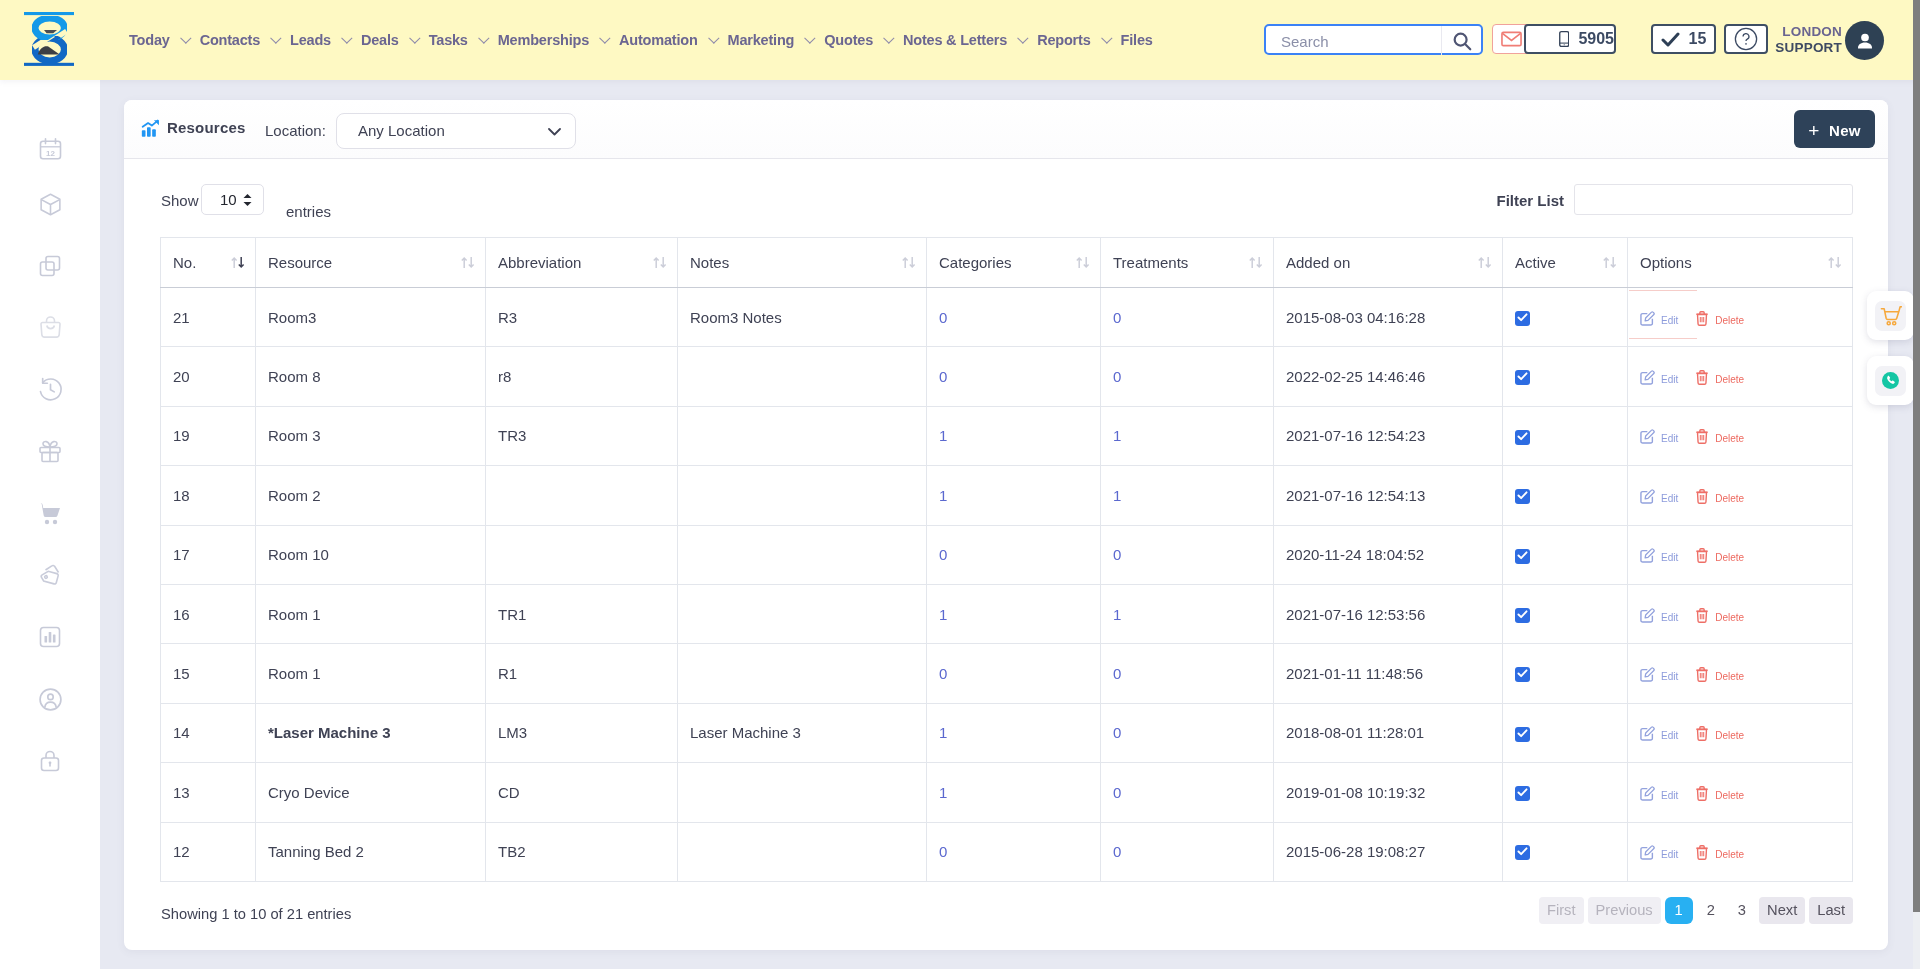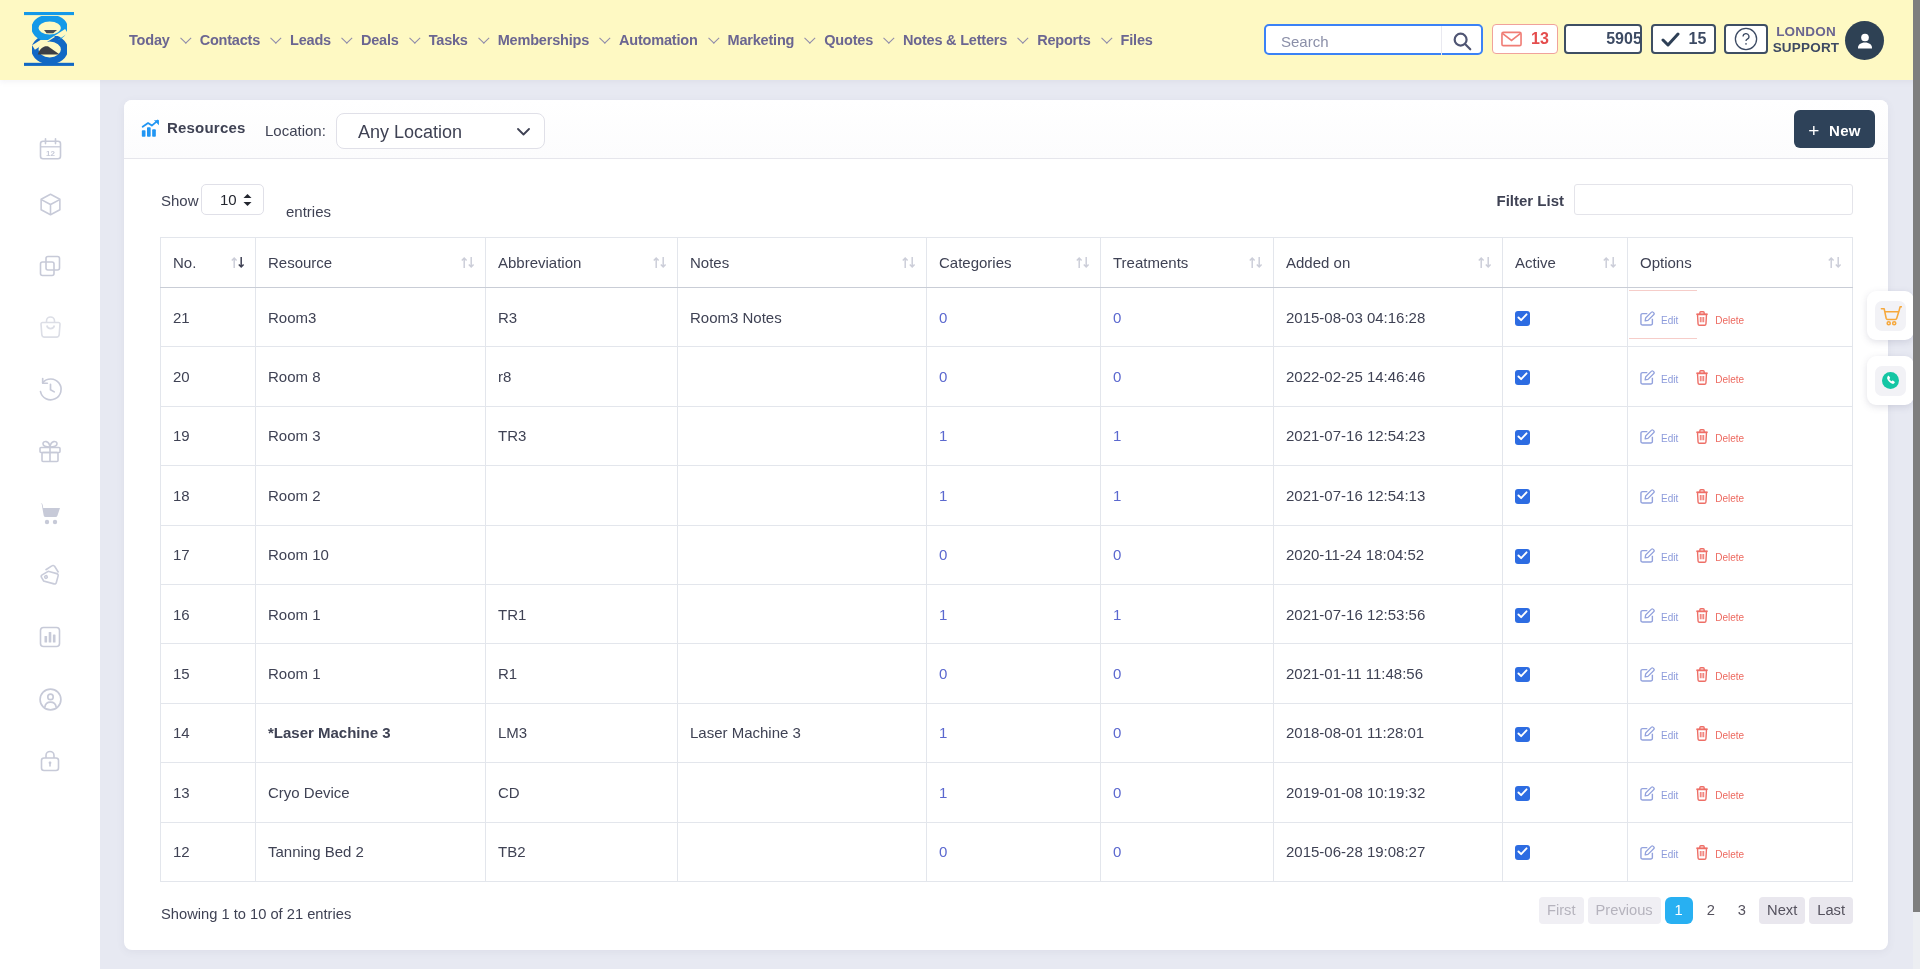--- a/index.html
+++ b/index.html
@@ -10,31 +10,31 @@
   .sico { position:absolute; left:0; width:100px; height:26px; display:flex; align-items:center; justify-content:center; }
   #menu { position:absolute; left:129px; top:32px; white-space:nowrap; color:#6b6691; font-size:14.5px; font-weight:600; letter-spacing:-0.2px; }
   #menu .item { margin-right:13px; }
   #menu .item:not(.nochev)::after { content:""; display:inline-block; width:7px; height:7px; border-right:1.8px solid #8d89aa; border-bottom:1.8px solid #8d89aa; transform:rotate(45deg) translateY(-4px); margin-left:9px; }
   #searchbox { position:absolute; left:1264px; top:24px; width:219px; height:31px; border:2px solid #3b82f6; border-radius:5px; background:#fff; }
   #searchph { position:absolute; left:15px; top:7px; color:#8b8fa8; font-size:15px; }
   #searchbtn { position:absolute; right:0; top:0; width:40px; height:29px; border-left:1px solid #e9e9f0; display:flex; align-items:center; justify-content:center; }
   .topbtn { position:absolute; top:24px; height:30px; border-radius:4px; display:flex; align-items:center; justify-content:center; gap:9px; font-size:16px; font-weight:700; color:#3c4a63; background:#fff; }
   #btn-mail  { left:1492px; width:66px; border:1px solid #f0a29b; }
   .navy { border:2px solid #3e4e63; }
-  #btn-phone { left:1564px; width:78px;padding-left:33px; }
+  #btn-phone { left:1524px; width:92px;padding-left:33px; }
   #btn-check { left:1651px; width:65px; }
   #btn-help  { left:1724px; width:44px; }
-  #username { position:absolute; left:1770px; top:24px; width:72px; text-align:center; font-size:13.5px; font-weight:700; color:#515b76; line-height:16px; letter-spacing:.2px; }
+  #username { position:absolute; left:1770px; top:24px; width:72px; text-align:right; font-size:13.5px; font-weight:700; color:#515b76; line-height:16px; letter-spacing:.2px; }
   #username br { line-height:16px; }
   #avatar { position:absolute; left:1845px; top:21px; width:39px; height:39px; border-radius:50%; background:#2e4154; display:flex; align-items:center; justify-content:center; }
   #card { position:absolute; left:124px; top:100px; width:1764px; height:850px; background:#ffffff; border-radius:8px; box-shadow:0 2px 8px rgba(80,80,120,0.07); z-index:2; }
   #cardhead { position:absolute; left:0; top:0; width:100%; height:59px; border-bottom:1px solid #e6e6ec; border-radius:8px 8px 0 0; background:linear-gradient(#ffffff,#fcfcfd); }
   #rtitle { position:absolute; left:43px; top:19px; font-size:15px; font-weight:700; color:#3f4254; letter-spacing:.2px; }
   #loclabel { position:absolute; left:141px; top:22px; font-size:15px; color:#3f4254; }
-  #locselect { position:absolute; left:212px; top:13px; width:209px; height:36px; border:1px solid #e0e0e8; border-radius:8px; font-size:18px; color:#3f4254; padding:8px 0 0 21px; background:#fff; }
+  #locselect { position:absolute; left:212px; top:13px; width:240px; height:36px; border:1px solid #e0e0e8; border-radius:8px; font-size:15px; color:#3f4254; padding:8px 0 0 21px; background:#fff; }
   #newbtn { position:absolute; right:13px; top:10px; width:81px; height:38px; background:#2e4259; color:#fff; border-radius:6px; font-size:15px; font-weight:700; text-align:center; padding-top:9px; letter-spacing:.3px; }
   #plus { font-size:19px; font-weight:400; margin-right:5px; position:relative; top:1px; }
   #showrow { position:absolute; left:0; top:59px; width:100%; height:78px; font-size:15px; }
   .dk { color:#3f4254; }
   #showrow > span.dk { position:absolute; }
   #showrow span:nth-child(1) { left:37px; top:33px; }
   #showsel { position:absolute; left:77px; top:25px; width:63px; height:31px; border:1px solid #e0e0e8; border-radius:5px; padding:6px 0 0 18px; color:#23262f; }
   #showrow span:nth-child(3) { left:146px; top:44px;margin-left:16px; }
   #filterlabel { position:absolute; left:1330px; top:33px; width:110px; text-align:right; font-weight:700; }
   #filterinput { position:absolute; left:1450px; top:25px; width:279px; height:31px; border:1px solid #e4e4ea; border-radius:3px; background:#fff; }

